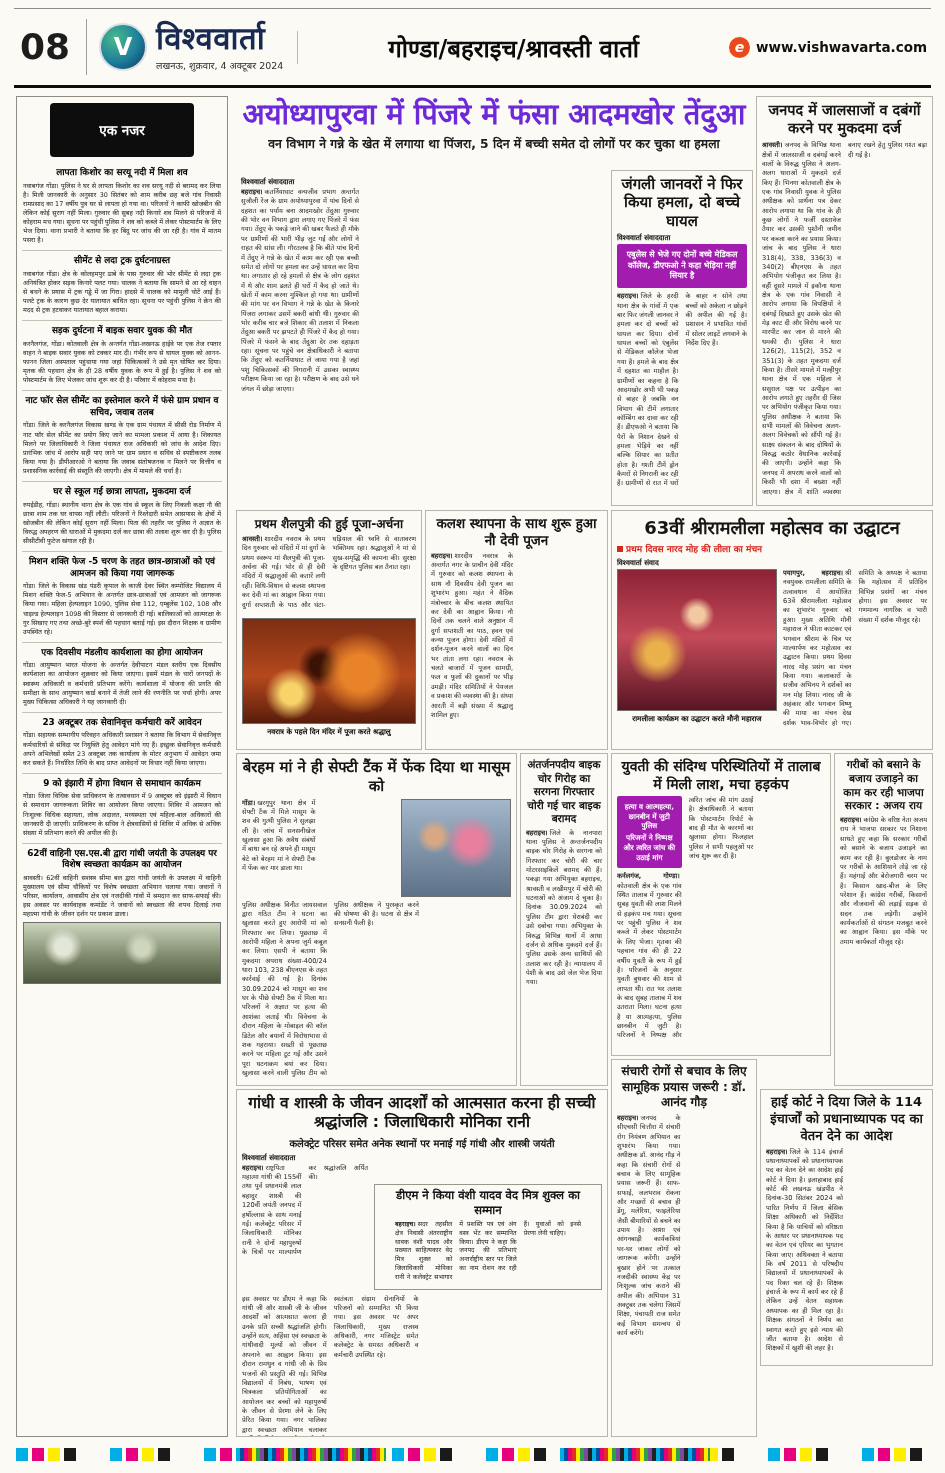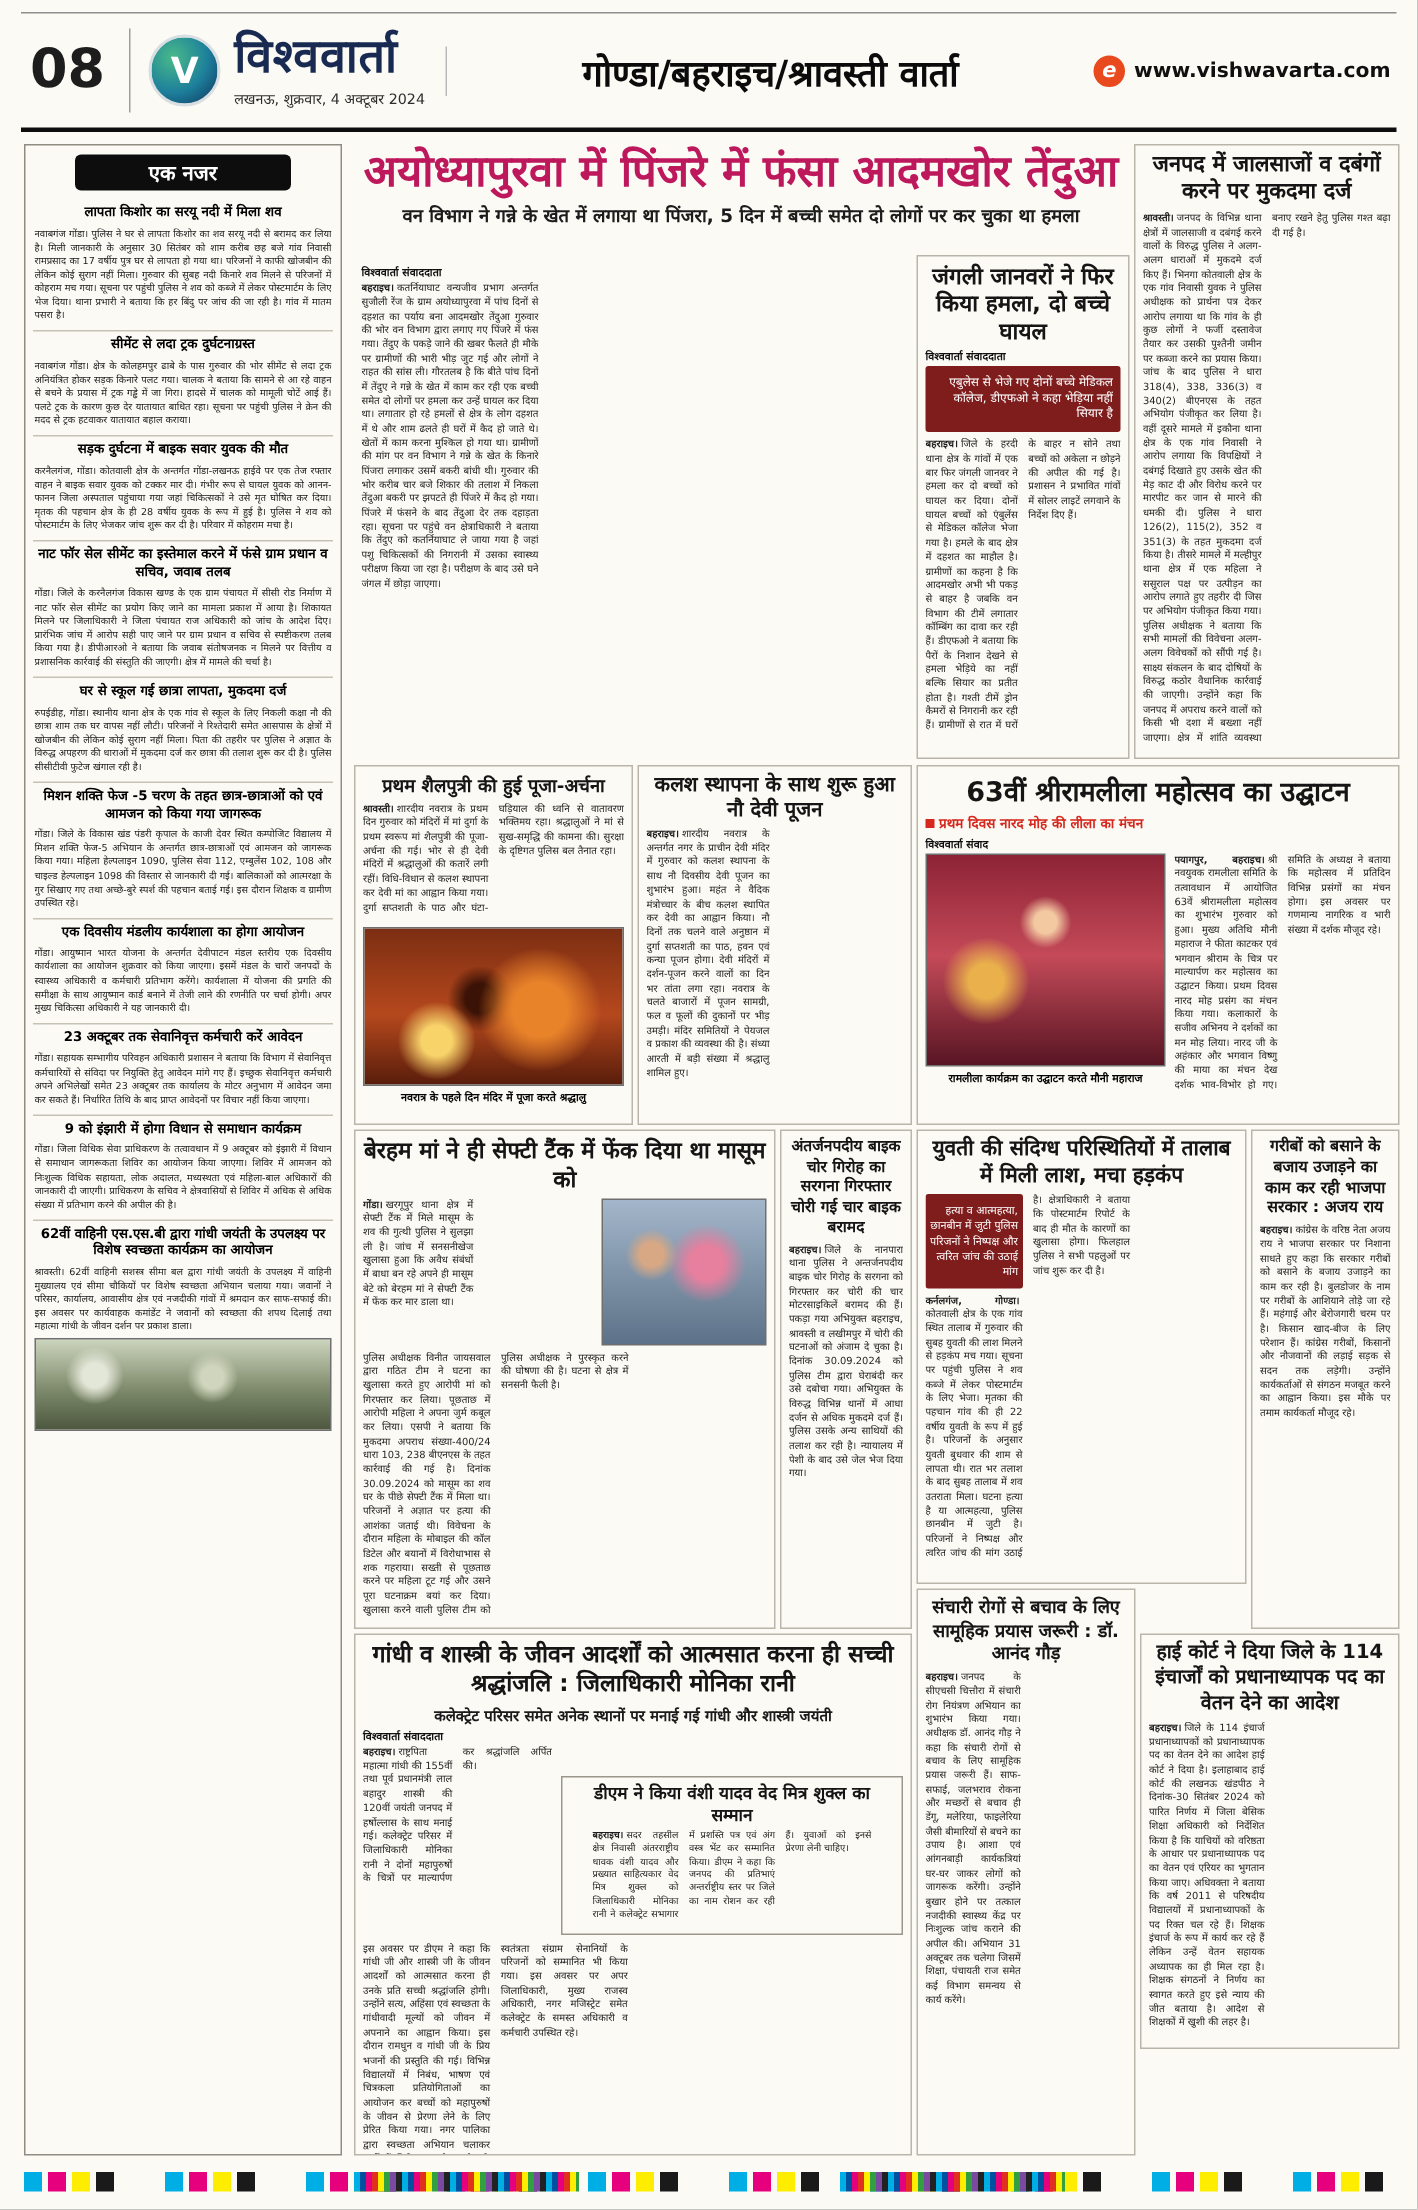--- a/index.html
+++ b/index.html
@@ -28,22 +28,22 @@
 
   
   .sec{ position:absolute; border:1px solid #b9b5aa; background:#fbfaf4; padding:4px 5px; overflow:hidden; }
   .nob{ border:none; }
   .body-text{ font-size:6.6px; line-height:1.42; text-align:justify; color:#1d1d1d;
               column-gap:7px; column-fill:auto; overflow:hidden; }
   .dl{ font-weight:bold; margin-right:2px; }
   .byline{ font-size:7.2px; font-weight:bold; color:#101010; margin:2px 0; }
   .caption{ font-size:7.2px; font-weight:bold; text-align:center; margin-top:2px; color:#050505; }
   .redtxt{ color:#d6281e; }
-  .redbox{ background:#7f1d1d; color:#fff; font-weight:normal; font-size:8px; line-height:1.35;
-           padding:6px 5px; text-align:right; border-radius:2px; margin-bottom:4px; }
+  .redbox{ background:#a21caf; color:#fff; font-weight:bold; font-size:8px; line-height:1.35;
+           padding:6px 5px; text-align:center; border-radius:2px; margin-bottom:4px; }
   .sqbullet{ display:inline-block; width:6px; height:6px; background:#d6281e; margin-right:3px; }
   .img{ width:100%; border:1px solid #6f6f6f; }
 
   
   .ph-leopard{ background:
       repeating-linear-gradient(90deg, rgba(235,235,225,.75) 0 2px, rgba(0,0,0,0) 2px 15px),
       repeating-linear-gradient(0deg, rgba(210,214,198,.4) 0 2px, rgba(0,0,0,0) 2px 22px),
       radial-gradient(ellipse at 52% 62%, #c99f56 0 11%, rgba(0,0,0,0) 26%),
       linear-gradient(180deg, #64754f 0%, #3c4c2d 55%, #1f2a16 100%); }
   .ph-pooja{ background:
@@ -60,30 +60,30 @@
       radial-gradient(circle at 64% 44%, #e77f9e 0 13%, rgba(0,0,0,0) 30%),
       linear-gradient(180deg, #a3b6ca 0%, #5d7288 100%); }
   .ph-ssb{ background:
       radial-gradient(circle at 20% 40%, #e3e7d8 0 5%, rgba(0,0,0,0) 12%),
       radial-gradient(circle at 60% 42%, #cfd6bd 0 6%, rgba(0,0,0,0) 14%),
       linear-gradient(180deg, #ccd5bd 0%, #7f8b6c 55%, #4c573e 100%); }
 
   
   .sidebar{ left:16px; top:96px; width:212px; height:1341px; border-color:#8f8c82; }
   .sidebar-pill{ background:#0d0d0d; color:#fff; text-align:center; font-weight:bold; font-size:13.5px;
-                 border-radius:4px; width:72%; margin:2px auto 6px; padding:3px 0; }
+                 border-radius:4px; width:72%; margin:2px auto 6px; padding:18px 0; }
   .brief{ border-bottom:1px solid #c6c2b6; padding:4px 1px 5px; }
   .brief:last-child{ border-bottom:none; }
   .brief h3{ font-size:8.9px; text-align:center; margin-bottom:3px; color:#000; line-height:1.3; }
   .brief .body-text{ font-size:6.4px; }
   .brief .img{ height:62px; margin:3px 0 1px; }
 
   
   .lead-head{ left:234px; top:94px; width:520px; height:76px; text-align:center; }
-  .lead-head h1{ font-size:29px; line-height:1.12; color:#be185d; }
+  .lead-head h1{ font-size:29px; line-height:1.12; color:#6d28d9; }
   .lead-head .sub{ font-size:12.3px; font-weight:bold; margin-top:5px; color:#1c1c1c; }
   .lead-left{ left:236px; top:170px; width:128px; height:336px; }
   .lead-left .body-text{ height:306px; }
   .lead-photo{ left:367px; top:170px; width:241px; height:336px; }
   .lead-photo .img{ height:282px; }
   .lead-photo .after{ column-count:2; height:30px; margin-top:2px; }
 
   .jangli{ left:611px; top:170px; width:142px; height:336px; }
   .jangli h2{ font-size:15px; text-align:center; line-height:1.22; margin-bottom:2px; }
   .jangli .body-text{ column-count:2; height:204px; }

